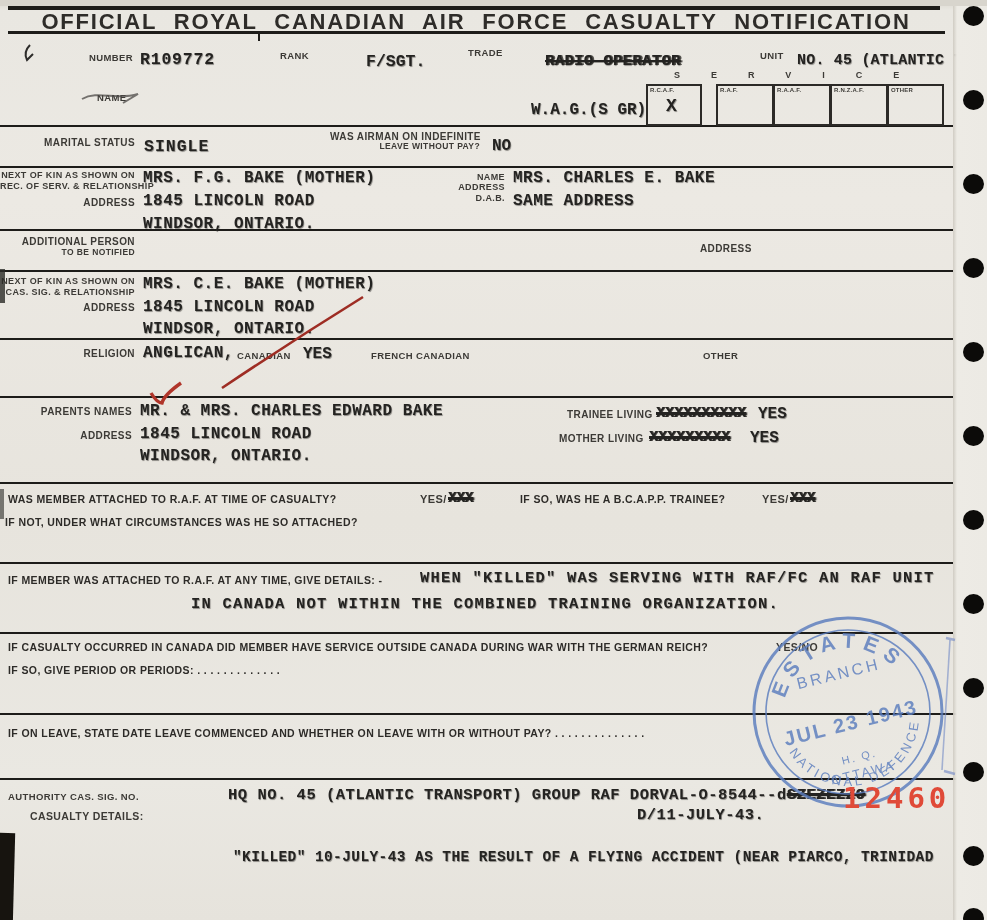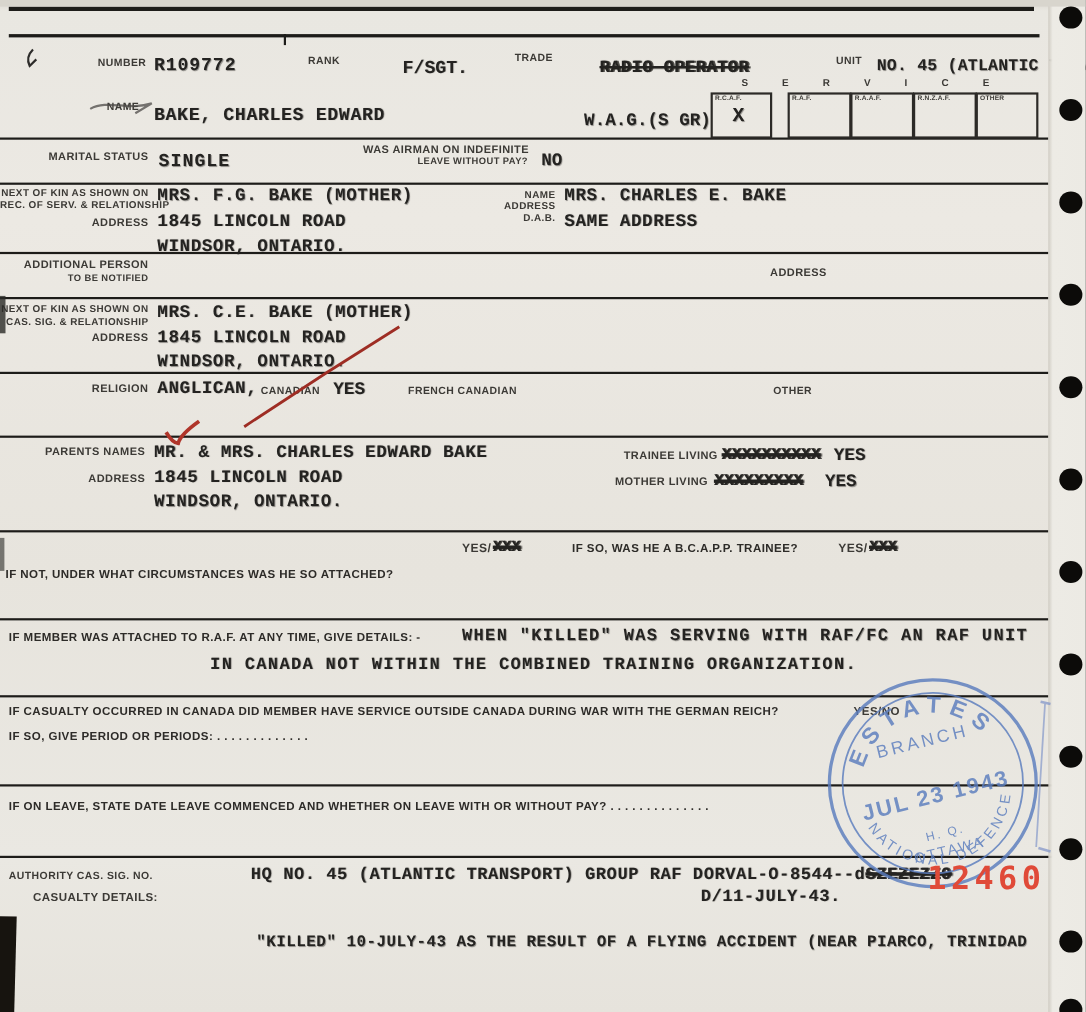--- a/index.html
+++ b/index.html
@@ -42,32 +42,32 @@
   <div class="rule" style="left:0;top:229px;width:953px;height:2px;"></div>
   <div class="rule" style="left:0;top:270px;width:953px;height:2px;"></div>
   <div class="rule" style="left:0;top:338px;width:953px;height:2px;"></div>
   <div class="rule" style="left:0;top:396px;width:953px;height:2px;"></div>
   <div class="rule" style="left:0;top:482px;width:953px;height:2px;"></div>
   <div class="rule" style="left:0;top:562px;width:953px;height:2px;"></div>
   <div class="rule" style="left:0;top:632px;width:953px;height:2px;"></div>
   <div class="rule" style="left:0;top:713px;width:958px;height:2px;"></div>
   <div class="rule" style="left:0;top:778px;width:958px;height:2px;"></div>
 
+  <div class="abs" style="left:0;right:35px;top:9px;text-align:center;font-size:22px;font-weight:bold;letter-spacing:1.8px;word-spacing:9px;color:#2e2c29;z-index:3;">OFFICIAL ROYAL CANADIAN AIR FORCE CASUALTY NOTIFICATION</div>
 
   <div class="lbl lblr" style="left:45px;top:52px;width:88px;font-size:9.5px;">NUMBER</div>
   <div class="type" style="left:140px;top:50px;font-size:16.5px;letter-spacing:.8px;">R109772</div>
   <div class="lbl" style="left:280px;top:50px;font-size:9.5px;">RANK</div>
   <div class="type" style="left:366px;top:52px;font-size:16.5px;">F/SGT.</div>
   <div class="lbl" style="left:468px;top:47px;font-size:9.5px;">TRADE</div>
   <div class="type over" style="left:531px;top:52px;font-size:15.5px;letter-spacing:.4px;">RADIO OPERATOR</div>
   <div class="lbl" style="left:760px;top:50px;font-size:9.5px;">UNIT</div>
   <div class="type" style="left:797px;top:52px;font-size:15px;letter-spacing:.2px;">NO. 45 (ATLANTIC TRAN</div>
 
   <div class="lbl" style="left:97px;top:92px;font-size:9.5px;">NAME</div>
-  <div class="type" style="left:140px;top:95px;font-size:16.5px;letter-spacing:.6px;">BAKE, CHARLES EDWARD</div>
   <div class="type" style="left:531px;top:101px;font-size:16px;">W.A.G.(S GR)</div>
 
   <div class="lbl" style="left:674px;top:70px;font-size:9px;letter-spacing:31px;">SERVICE</div>
   <div class="sbox" style="left:646px;top:84px;width:52px;height:38px;">
     <span class="bl">R.C.A.F.</span>
     <span class="type" style="left:18px;top:10px;font-size:18px;">X</span>
   </div>
   <div class="sbox" style="left:716px;top:84px;width:54px;height:38px;">
     <span class="bl">R.A.F.</span>
   </div>
@@ -122,20 +122,21 @@
   <div class="lbl lblr" style="left:10px;top:430px;width:122px;font-size:10px;">ADDRESS</div>
   <div class="type" style="left:140px;top:425px;font-size:16px;letter-spacing:.5px;">1845 LINCOLN ROAD</div>
   <div class="type" style="left:140px;top:447px;font-size:16px;letter-spacing:.5px;">WINDSOR, ONTARIO.</div>
   <div class="lbl" style="left:567px;top:409px;font-size:10px;">TRAINEE LIVING</div>
   <div class="type xstrike" style="left:656px;top:405px;font-size:15px;">XXXXXXXXXX</div>
   <div class="type" style="left:758px;top:405px;font-size:16px;">YES</div>
   <div class="lbl" style="left:559px;top:433px;font-size:10px;">MOTHER LIVING</div>
   <div class="type xstrike" style="left:649px;top:429px;font-size:15px;">XXXXXXXXX</div>
   <div class="type" style="left:750px;top:429px;font-size:16px;">YES</div>
 
+  <div class="lbl" style="left:8px;top:493px;font-size:10.5px;color:#2d2b28;">WAS MEMBER ATTACHED TO R.A.F. AT TIME OF CASUALTY?</div>
   <div class="lbl" style="left:420px;top:493px;font-size:11px;">YES/</div>
   <div class="type xstrike" style="left:448px;top:490px;font-size:14px;">XXX</div>
   <div class="lbl" style="left:520px;top:493px;font-size:10.5px;color:#2d2b28;">IF SO, WAS HE A B.C.A.P.P. TRAINEE?</div>
   <div class="lbl" style="left:762px;top:493px;font-size:11px;">YES/</div>
   <div class="type xstrike" style="left:790px;top:490px;font-size:14px;">XXX</div>
   <div class="lbl" style="left:8px;top:574px;font-size:10.5px;color:#2d2b28;">IF MEMBER WAS ATTACHED TO R.A.F. AT ANY TIME, GIVE DETAILS: -</div>
 
   <div class="lbl" style="left:5px;top:516px;font-size:10.5px;color:#2d2b28;">IF NOT, UNDER WHAT CIRCUMSTANCES WAS HE SO ATTACHED?</div>
   <div class="type" style="left:420px;top:569px;font-size:15.5px;letter-spacing:1.2px;">WHEN "KILLED" WAS SERVING WITH RAF/FC AN RAF UNIT</div>
   <div class="type" style="left:155px;top:595px;font-size:15.5px;letter-spacing:1.2px;margin-left:36px;">IN CANADA NOT WITHIN THE COMBINED TRAINING ORGANIZATION.</div>

